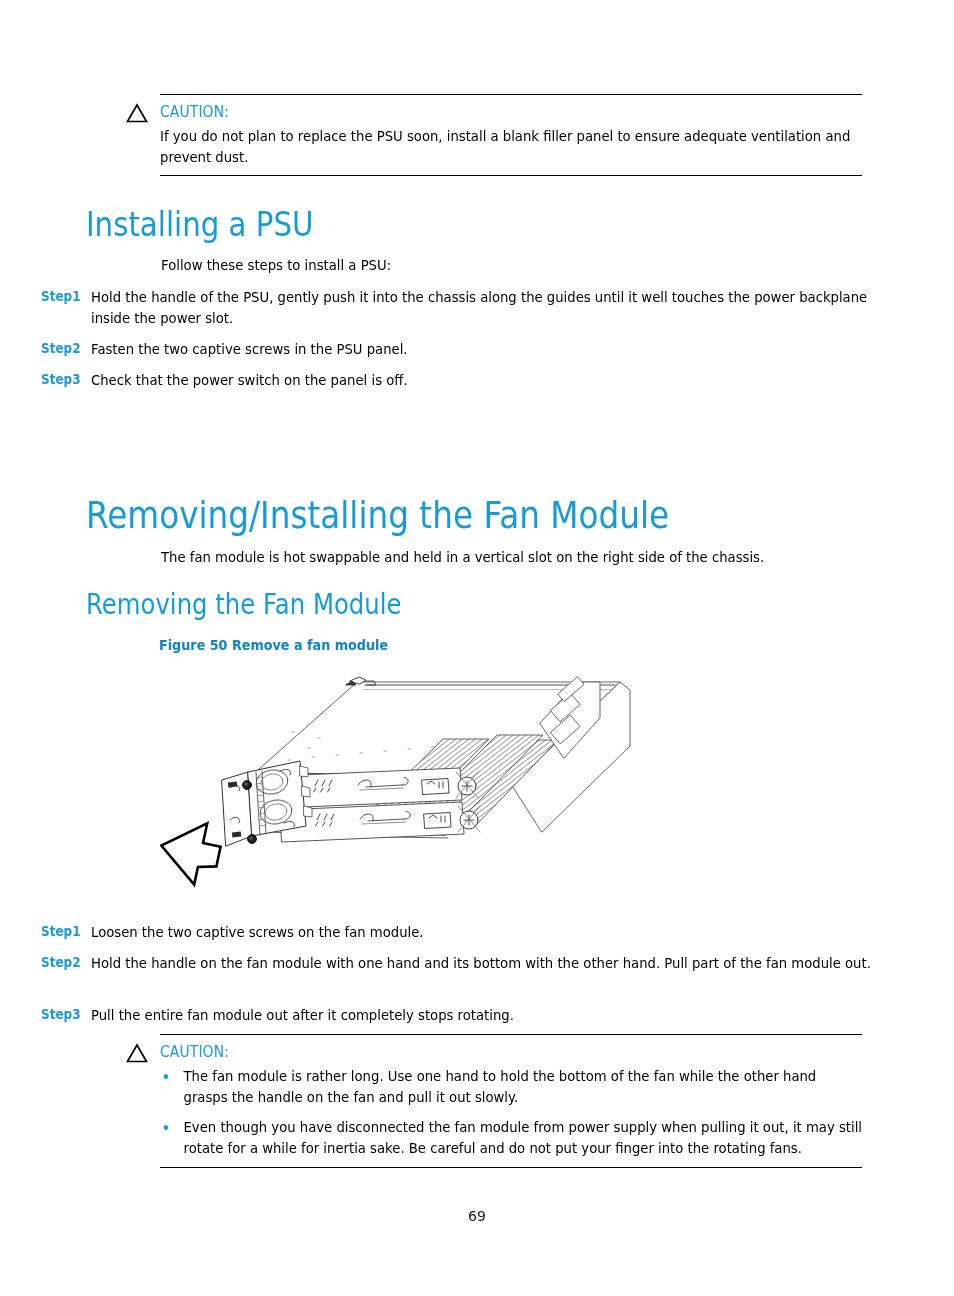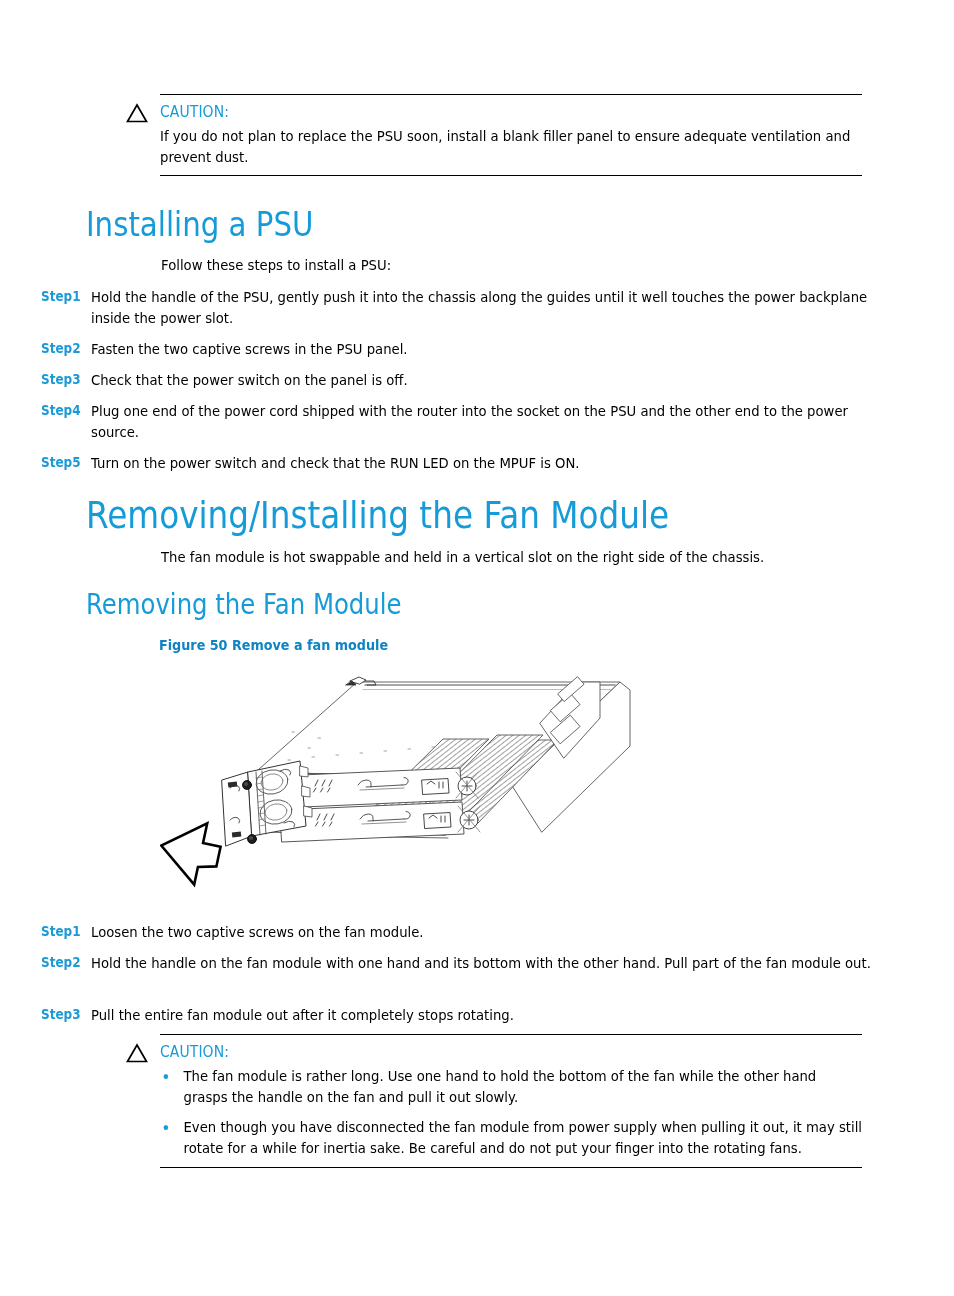--- a/index.html
+++ b/index.html
@@ -224,29 +224,21 @@
   <div class="step-row" style="top:339px;">
     <span class="step-label">Step2</span>
     <span class="step-text">Fasten the two captive screws in the PSU panel.</span>
   </div>
 
   <div class="step-row" style="top:370px;">
     <span class="step-label">Step3</span>
     <span class="step-text">Check that the power switch on the panel is off.</span>
   </div>
 
-  <div class="step-row" style="top:401px;">
-    <span class="step-label">Step4</span>
-    <span class="step-text">Plug one end of the power cord shipped with the router into the socket on the PSU and the other end to the power source.</span>
-  </div>
-
-  <div class="step-row" style="top:453px;">
-    <span class="step-label">Step5</span>
-    <span class="step-text">Turn on the power switch and check that the RUN LED on the MPUF is ON.</span>
-  </div>
+
 
   <h1 class="h1" style="top:494px;font-size:38px;line-height:42px;">Removing/Installing the Fan Module</h1>
 
   <div class="body-para" style="top:547px;">The fan module is hot swappable and held in a vertical slot on the right side of the chassis.</div>
 
   <h2 class="h2" style="top:590px;font-size:28px;">Removing the Fan Module</h2>
 
   <div class="fig-caption" style="top:637px;">Figure 50 Remove a fan module</div>
 
   <div id="figure-area">
@@ -439,14 +431,15 @@
         </li>
         <li>
           <span class="bullet-dot"></span>
           <span>Even though you have disconnected the fan module from power supply when pulling it out, it may still rotate for a while for inertia sake. Be careful and do not put your finger into the rotating fans.</span>
         </li>
       </ul>
     </div>
     <div class="caution-rule" style="margin-top:2px;"></div>
   </div>
 
+  <div class="page-num" style="top:1208px;">69</div>
 
 </div>
 
 </body></html>

